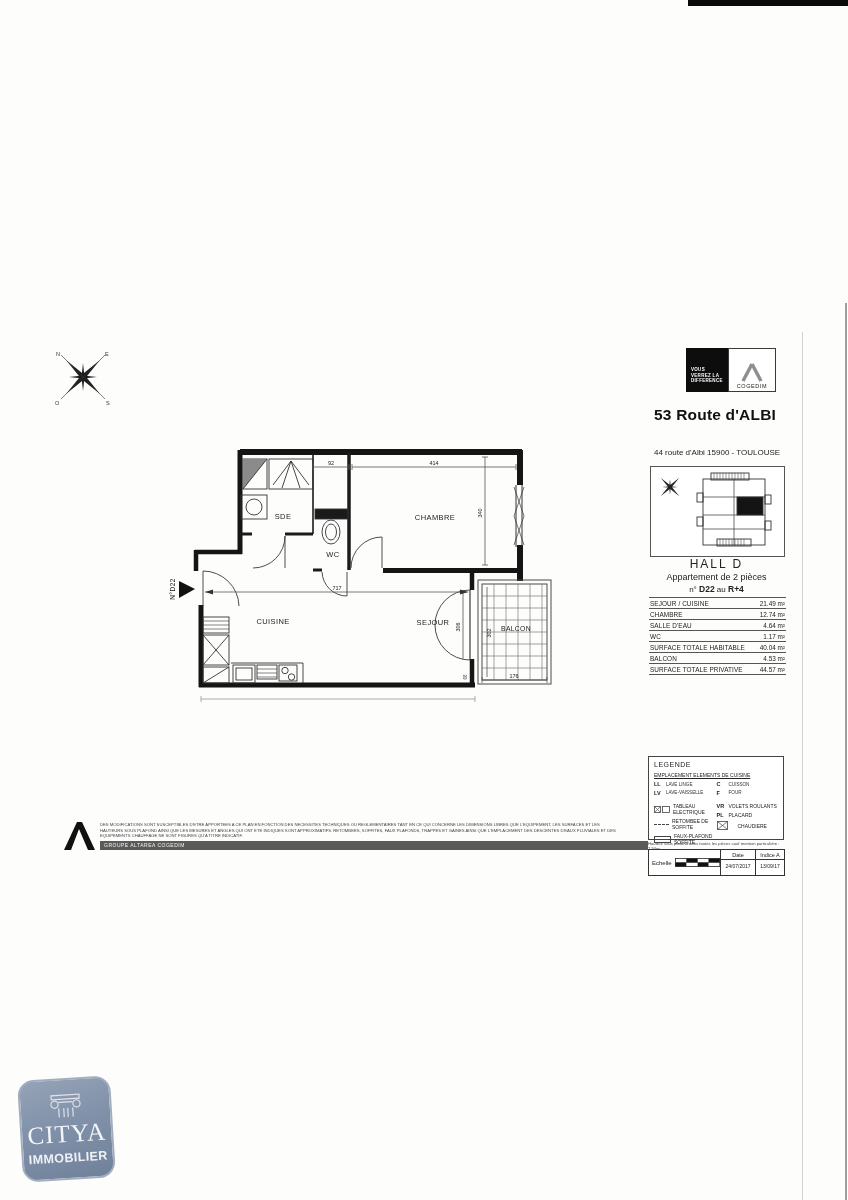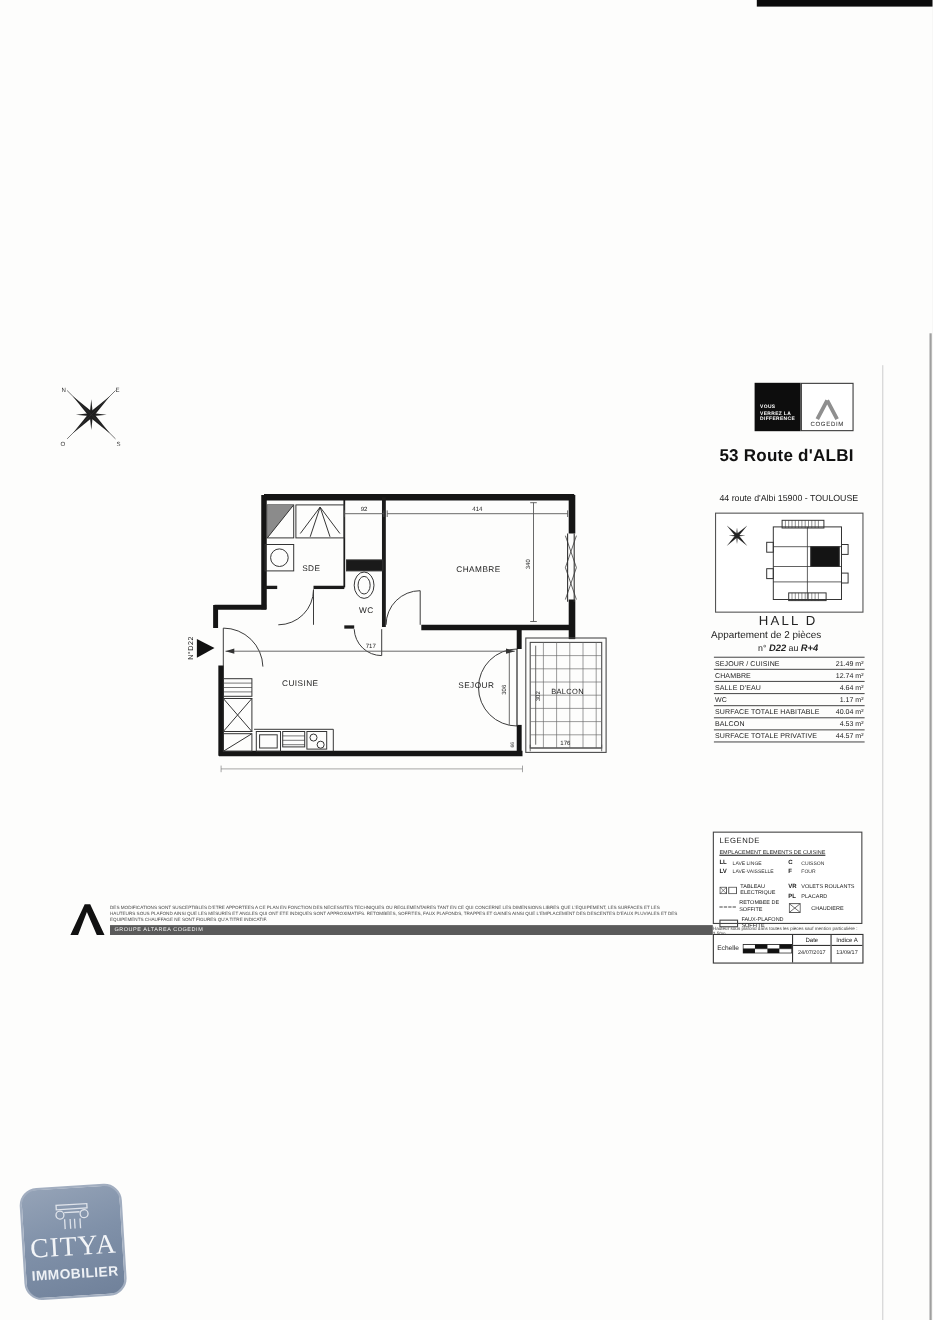--- a/index.html
+++ b/index.html
@@ -16,23 +16,23 @@
   #brand{left:686px;top:348px;width:90px;height:44px;display:flex;}
   #brand .black{width:42px;height:44px;background:#0d0d0d;color:#fff;font-size:4.5px;
         line-height:5.5px;padding:19px 0 0 5px;box-sizing:border-box;letter-spacing:.3px;font-weight:bold;}
   #brand .cog{width:48px;height:44px;border:1px solid #3a3a3a;box-sizing:border-box;background:#fff;
         display:flex;flex-direction:column;align-items:center;justify-content:flex-end;padding-bottom:2px;}
   #brand .cogname{font-size:5.5px;letter-spacing:.6px;color:#222;}
   #doc-title{left:654px;top:406px;width:140px;font-size:15.5px;font-weight:bold;color:#111;letter-spacing:.2px;}
   #doc-address{left:654px;top:448px;width:140px;font-size:8px;color:#222;}
   #siteplan{left:650px;top:466px;width:133px;height:89px;border:1px solid #555;background:#fff;}
   #hall{left:650px;top:557px;width:133px;text-align:center;font-size:12px;letter-spacing:2px;color:#222;}
-  #apt-type{left:630px;top:572px;width:133px;text-align:center;font-size:9px;color:#222;}
+  #apt-type{left:650px;top:572px;width:133px;text-align:center;font-size:9px;color:#222;}
   #apt-no{left:650px;top:584px;width:133px;text-align:center;font-size:8px;color:#222;}
-  #apt-no b{font-size:8.5px;font-style:italic;}
+  #apt-no b{font-size:8.5px;}
 
   #areas{left:649px;top:597px;width:137px;font-size:6.4px;}
   .trow{display:flex;justify-content:space-between;border-top:.8px solid #555;
         padding:1.6px 1px 1.4px 1px;align-items:baseline;}
   .trow:last-child{border-bottom:.8px solid #555;}
   .tlabel{letter-spacing:.1px;}
   .tval{text-align:right;}
 
   #legend{left:648px;top:756px;width:136px;height:84px;border:1px solid #444;box-sizing:border-box;
         padding:4px 4px 2px 5px;font-size:5px;background:#fff;}

